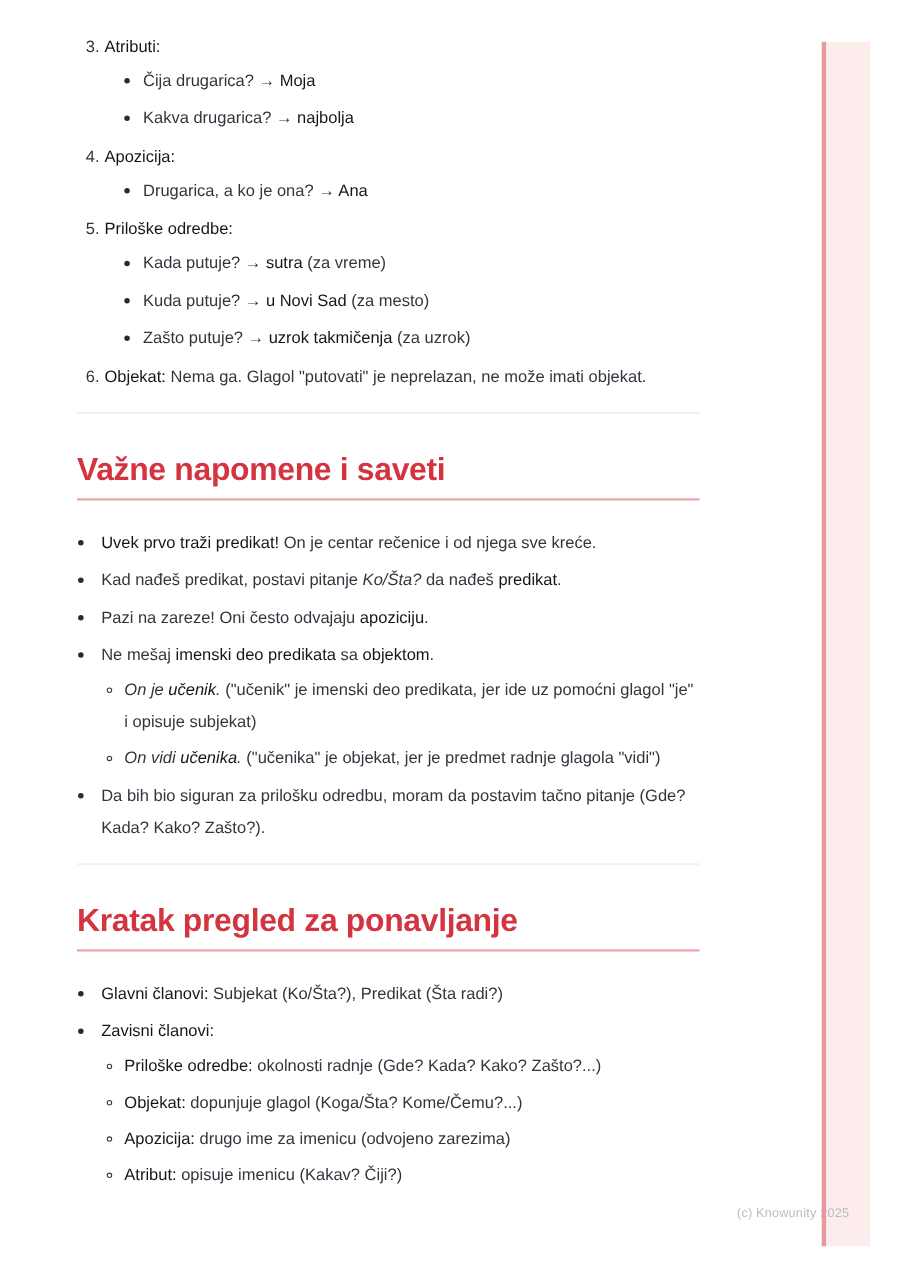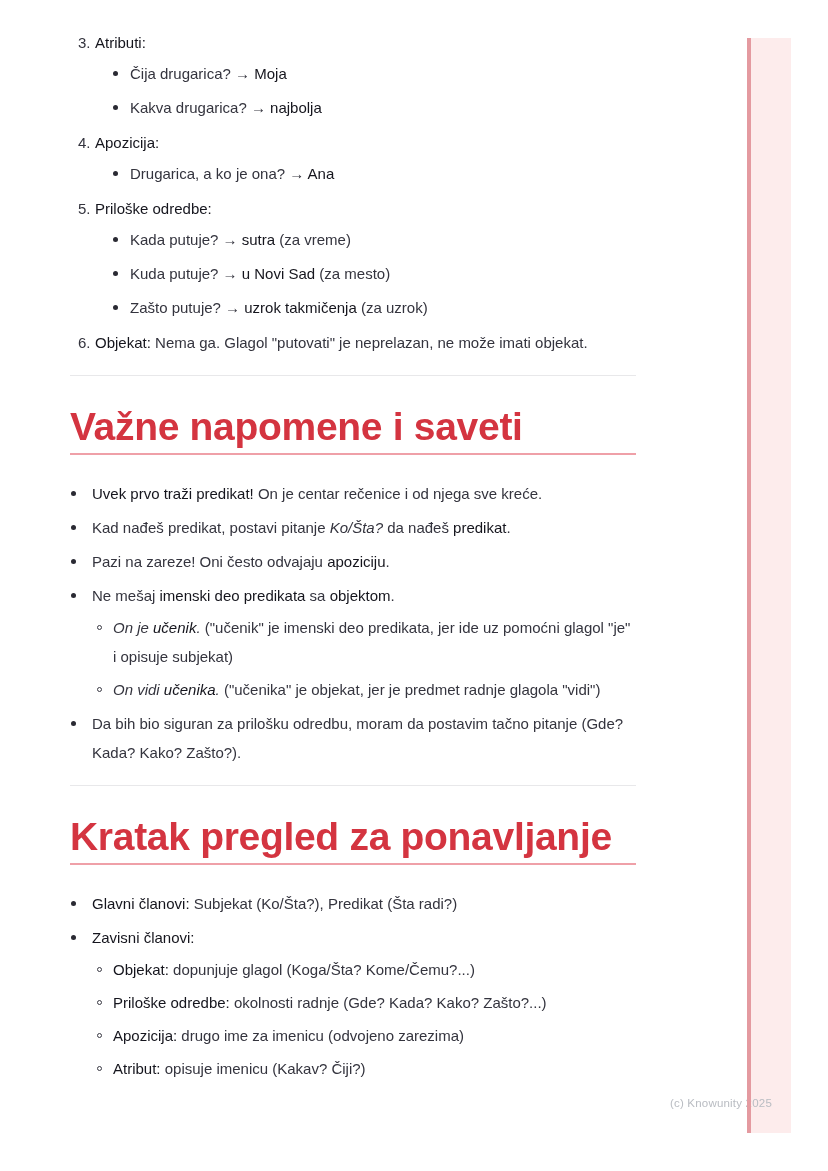--- a/index.html
+++ b/index.html
@@ -13,21 +13,21 @@
 
   .accent-fill{position:absolute;left:751px;top:38px;width:40px;height:1095px;background:var(--bar-fill);z-index:0;}
   .accent-line{position:absolute;left:747px;top:38px;width:4px;height:1095px;background:var(--bar-line);z-index:3;}
 
   #content{position:absolute;left:70px;top:28px;width:566px;z-index:1;font-size:15px;}
 
   .bold{font-weight:normal;color:var(--bold-text);}
   .italic{font-style:italic;text-align:center;}
 
   .divider{border:none;height:1px;background:var(--divider);margin-top:18px;}
-  .heading{margin-top:34px;font-size:39px;line-height:34px;font-weight:bold;color:var(--heading);letter-spacing:-0.3px;}
+  .heading{margin-top:34px;font-size:29px;line-height:34px;font-weight:bold;color:var(--heading);letter-spacing:-0.3px;}
   .h-underline{height:2px;background:var(--underline);margin:9px 0 24px 0;}
 
   .nlist{margin-left:8px;}
   .num-item{margin-bottom:6px;}
   .num-row{display:flex;margin-bottom:2px;}
   .num{flex:none;width:17px;line-height:29px;}
   .num-text{line-height:29px;}
   .nbullets{margin-left:35px;text-align:center;}
   .nbullets .marker{width:17px;}
 
@@ -212,29 +212,29 @@
               <span class="dot"></span>
             </span>
             <div class="b-text"><span class="bold">Zavisni članovi:</span></div>
           </div>
           <div class="sublist">
             <div class="b-item sub">
               <div class="b-row">
                 <span class="marker">
                   <span class="circle"></span>
                 </span>
+                <div class="b-text"><span class="bold">Priloške odredbe:</span><span> okolnosti radnje (Gde? Kada? Kako? Zašto?...)</span></div>
+              </div>
+            </div>
+            <div class="b-item sub">
+              <div class="b-row">
+                <span class="marker">
+                  <span class="circle"></span>
+                </span>
                 <div class="b-text"><span class="bold">Objekat:</span><span> dopunjuje glagol (Koga/Šta? Kome/Čemu?...)</span></div>
-              </div>
-            </div>
-            <div class="b-item sub">
-              <div class="b-row">
-                <span class="marker">
-                  <span class="circle"></span>
-                </span>
-                <div class="b-text"><span class="bold">Priloške odredbe:</span><span> okolnosti radnje (Gde? Kada? Kako? Zašto?...)</span></div>
               </div>
             </div>
             <div class="b-item sub">
               <div class="b-row">
                 <span class="marker">
                   <span class="circle"></span>
                 </span>
                 <div class="b-text"><span class="bold">Apozicija:</span><span> drugo ime za imenicu (odvojeno zarezima)</span></div>
               </div>
             </div>

